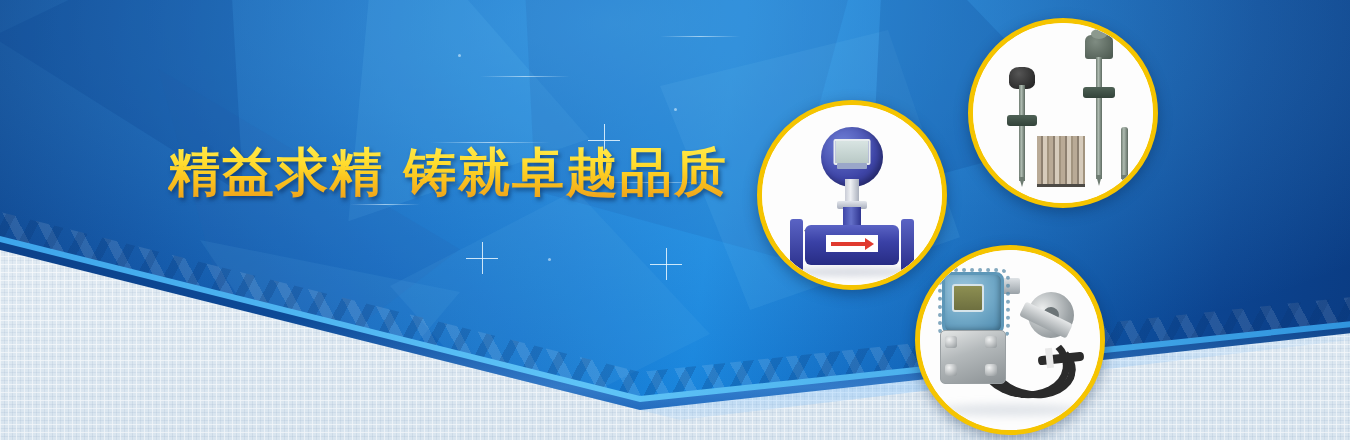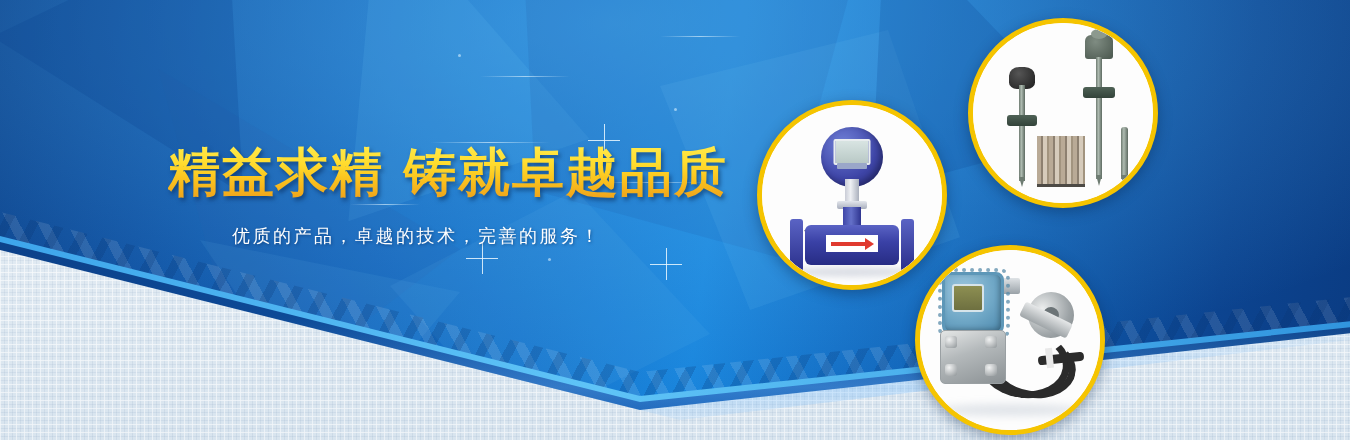--- a/index.html
+++ b/index.html
@@ -232,21 +232,20 @@
       <i class="h"></i>
         <i class="v"></i>
     </div>
   </div>
 
   <div class="stripes"></div>
   <div class="stripes2"></div>
   <div class="lip"></div>
 
   <div class="headline">精益求精 铸就卓越品质</div>
-  <div class="subtitle">优质的产品，卓越的技术，完善的服务！</div>
 
   <div class="pcircle c1">
     <div class="inner">
       <div class="fm-shadow"></div>
       <div class="fm-wire"></div>
       <div class="fm-head"></div>
       <div class="fm-lcd"></div>
       <div class="fm-btns"></div>
       <div class="fm-neck"></div>
       <div class="fm-collar"></div>

